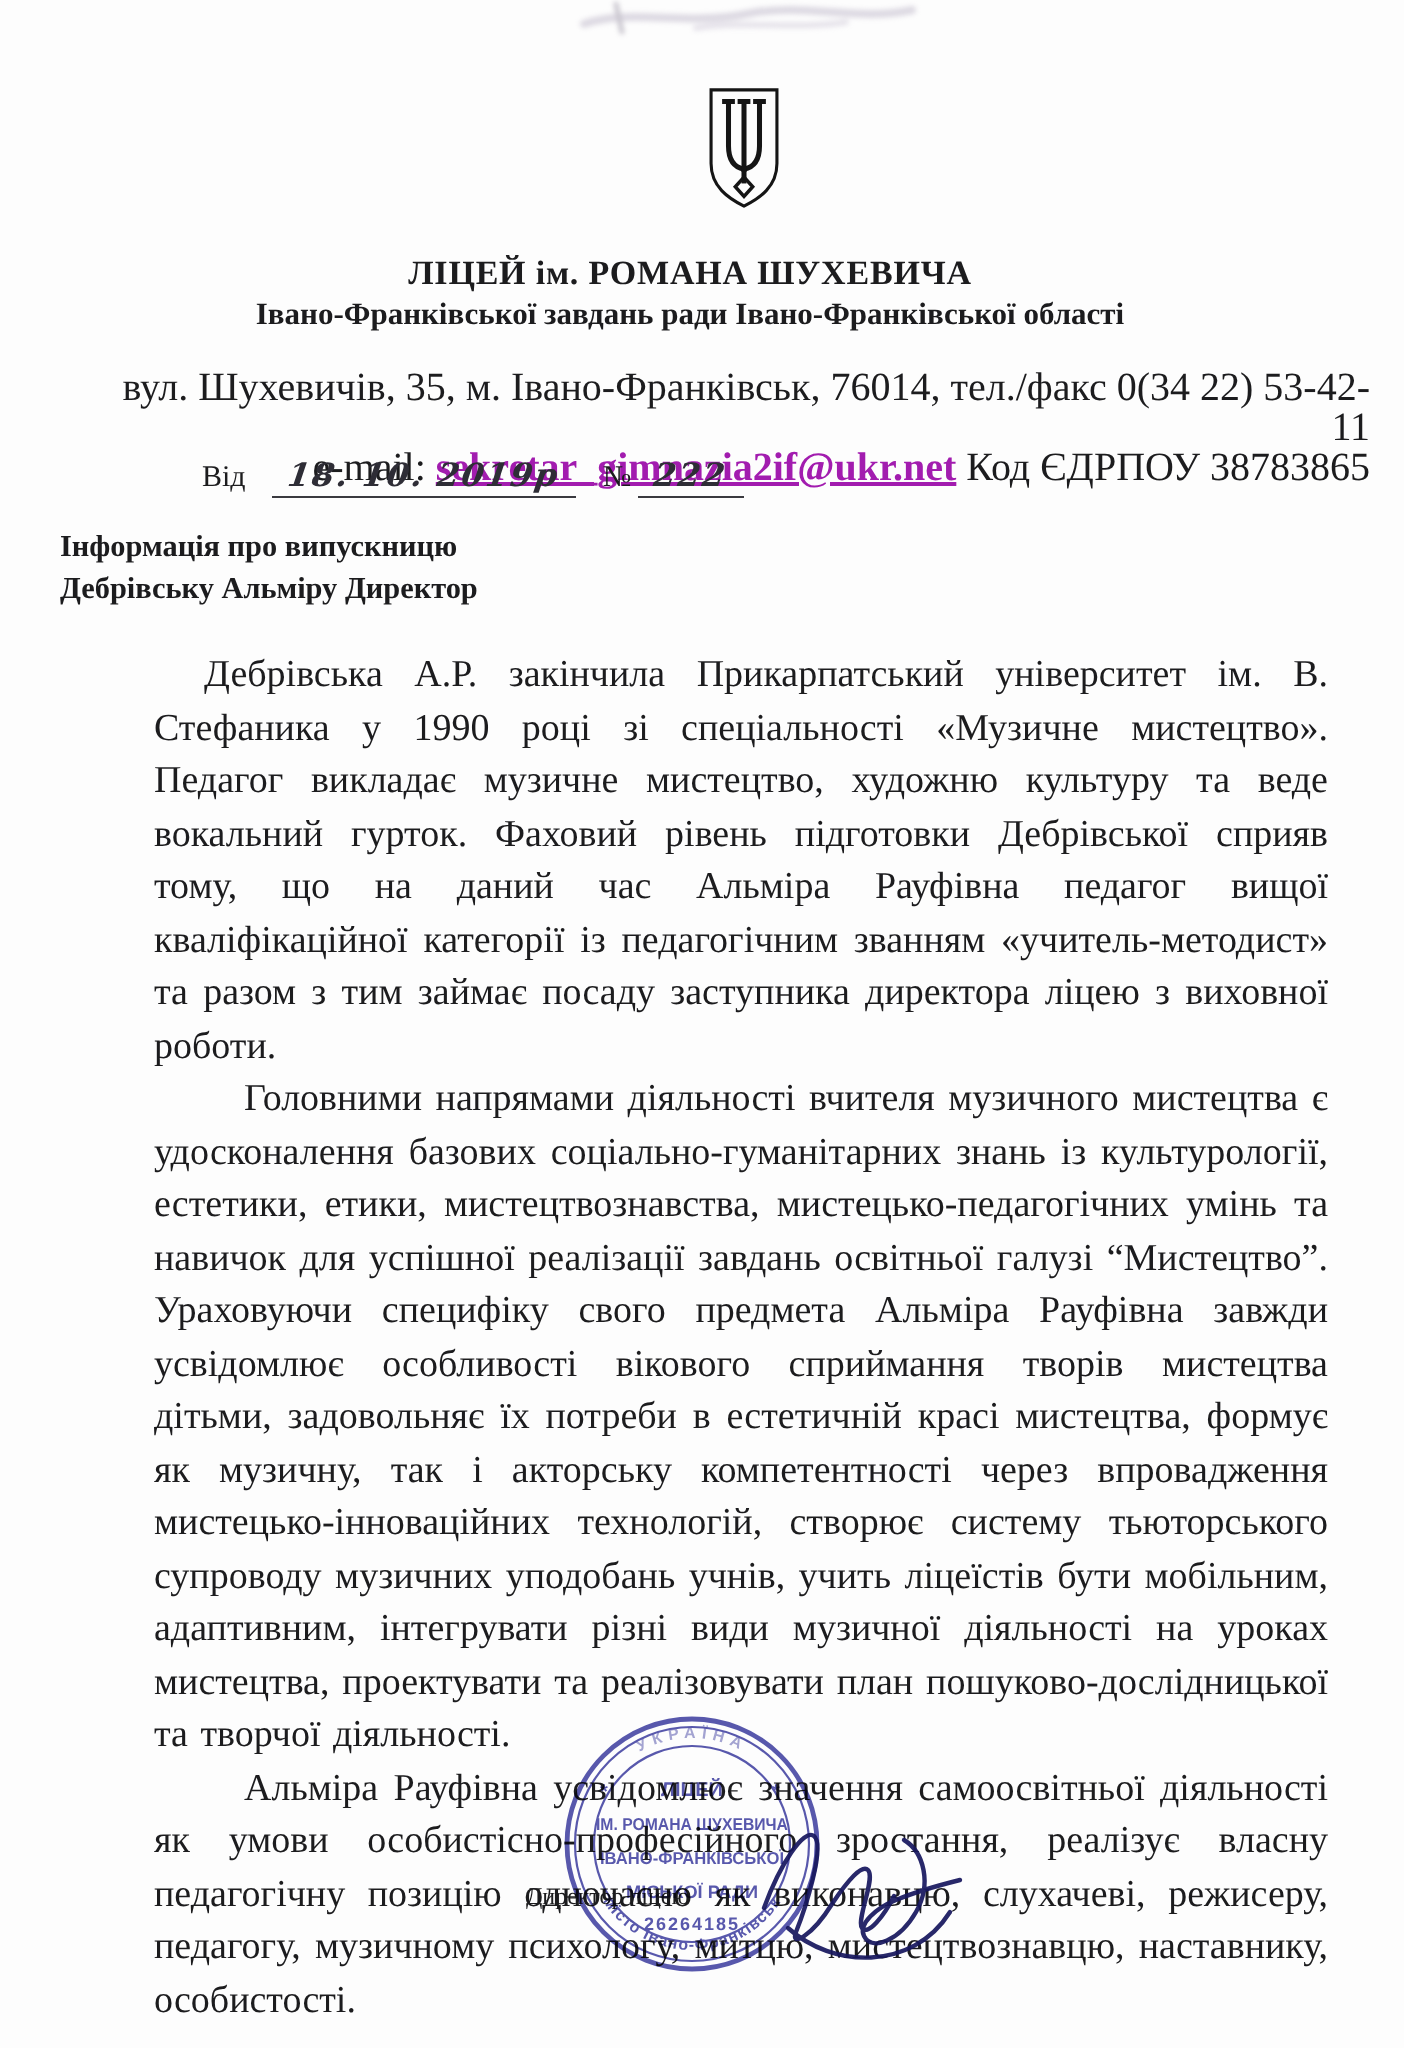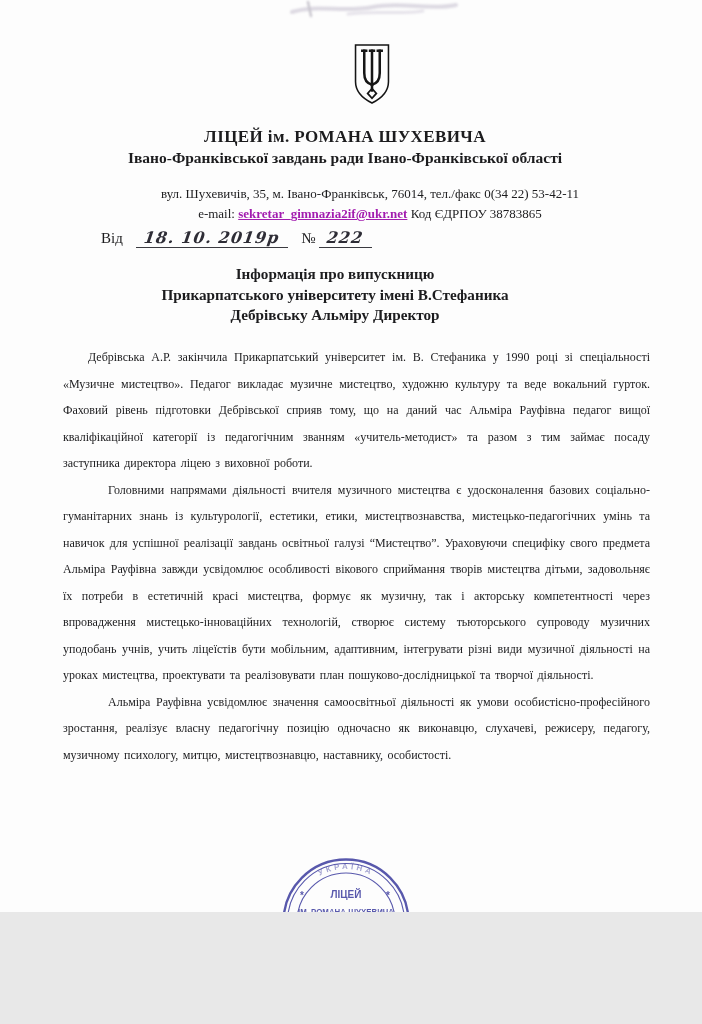--- a/index.html
+++ b/index.html
@@ -1,50 +1,50 @@
 <!DOCTYPE html>
 <html lang="uk"><head>
 <meta charset="utf-8">
 <style>
   html,body{margin:0;padding:0;background:#e8e8e8;}
   .page{
     position:relative;
-    width:702px;height:912px;
+    width:702px;height:1024px;
     background:#fdfdfd;
     overflow:hidden;
     font-family:"Liberation Serif", serif;
     color:#1c1c1e;
     margin:0 auto;
   }
   .abs{position:absolute;}
   
   .top-smudge{left:288px;top:0;width:175px;height:18px;opacity:.5;filter:blur(1.2px);}
   
   .emblem{left:352px;top:43px;width:40px;height:62px;}
   
   .org-header{left:40px;top:126px;width:610px;text-align:center;line-height:21px;}
   .org-name{font-size:17px;font-weight:bold;letter-spacing:.4px;}
   .org-sub{font-size:15.5px;font-weight:bold;}
-  .contact{left:55px;top:184px;width:630px;text-align:center;font-size:13px;line-height:20px;}
+  .contact{left:55px;top:184px;width:630px;text-align:right;font-size:20px;line-height:20px;}
   .email{font-weight:bold;text-decoration:underline;color:#a21caf;}
   
   .ref-line{left:101px;top:228px;font-size:15px;white-space:nowrap;}
   .hw{
     font-family:"DejaVu Serif", serif;
     font-style:italic;font-weight:bold;
     font-size:16px;color:#2e2d36;
     letter-spacing:1px;
     display:inline-block;transform:skewX(-8deg);
   }
   .uline{border-bottom:1.2px solid #3a3a40;padding:0 8px 1px 8px;}
   .ref-gap{display:inline-block;width:6px;}
   
-  .letter-title{left:30px;top:264px;width:610px;text-align:center;font-size:15.2px;font-weight:bold;line-height:20.5px;}
+  .letter-title{left:30px;top:264px;width:610px;text-align:left;font-size:15.2px;font-weight:bold;line-height:20.5px;}
   
-  .body{left:63px;top:325px;width:587px;font-size:12px;line-height:26.5px;text-align:justify;word-spacing:1.5px;margin-top:19px;}
+  .body{left:77px;top:325px;width:587px;font-size:19px;line-height:26.5px;text-align:justify;word-spacing:1.5px;}
   .body p{margin:0;text-indent:45px;}
   .body p.p1{text-indent:25px;}
   
   .position{left:263px;top:941px;font-size:12px;font-weight:normal;}
   .signer{left:467px;top:943px;font-size:15.5px;font-weight:bold;}
   
   .stamp{left:280px;top:856px;width:132px;height:132px;opacity:.85;mix-blend-mode:multiply;}
   .stamp text{font-family:"Liberation Sans", sans-serif;font-weight:bold;}
   
   .sig{left:368px;top:898px;width:145px;height:95px;opacity:.92;}
@@ -92,21 +92,20 @@
     <span>Від</span>
     <span class="ref-gap"></span>
     <span class="uline"><span class="hw">18. 10. 2019р</span></span>
     <span class="ref-gap"></span>
     <span>№</span>
     <span class="uline"><span class="hw">222</span></span>
   </div>
 
   <div class="abs letter-title">
     <div>Інформація про випускницю</div>
-    <div>Прикарпатського університету імені В.Стефаника</div>
     <div>Дебрівську Альміру Директор</div>
   </div>
 
   <div class="abs body">
     <p class="p1">Дебрівська А.Р. закінчила Прикарпатський університет ім. В. Стефаника у 1990 році зі спеціальності «Музичне мистецтво». Педагог викладає музичне мистецтво, художню культуру та веде вокальний гурток. Фаховий рівень підготовки Дебрівської сприяв тому, що на даний час Альміра Рауфівна педагог вищої кваліфікаційної категорії із педагогічним званням «учитель-методист» та разом з тим займає посаду заступника директора ліцею з виховної роботи.</p>
     <p>Головними напрямами діяльності вчителя музичного мистецтва є удосконалення базових соціально-гуманітарних знань із культурології, естетики, етики, мистецтвознавства, мистецько-педагогічних умінь та навичок для успішної реалізації завдань освітньої галузі “Мистецтво”. Ураховуючи специфіку свого предмета Альміра Рауфівна завжди усвідомлює особливості вікового сприймання творів мистецтва дітьми, задовольняє їх потреби в естетичній красі мистецтва, формує як музичну, так і акторську компетентності через впровадження мистецько-інноваційних технологій, створює систему тьюторського супроводу музичних уподобань учнів, учить ліцеїстів бути мобільним, адаптивним, інтегрувати різні види музичної діяльності на уроках мистецтва, проектувати та реалізовувати план пошуково-дослідницької та творчої діяльності.</p>
     <p>Альміра Рауфівна усвідомлює значення самоосвітньої діяльності як умови особистісно-професійного зростання, реалізує власну педагогічну позицію одночасно як виконавцю, слухачеві, режисеру, педагогу, музичному психологу, митцю, мистецтвознавцю, наставнику, особистості.</p>
   </div>
 
   <div class="abs position">Директор ліцею</div>

